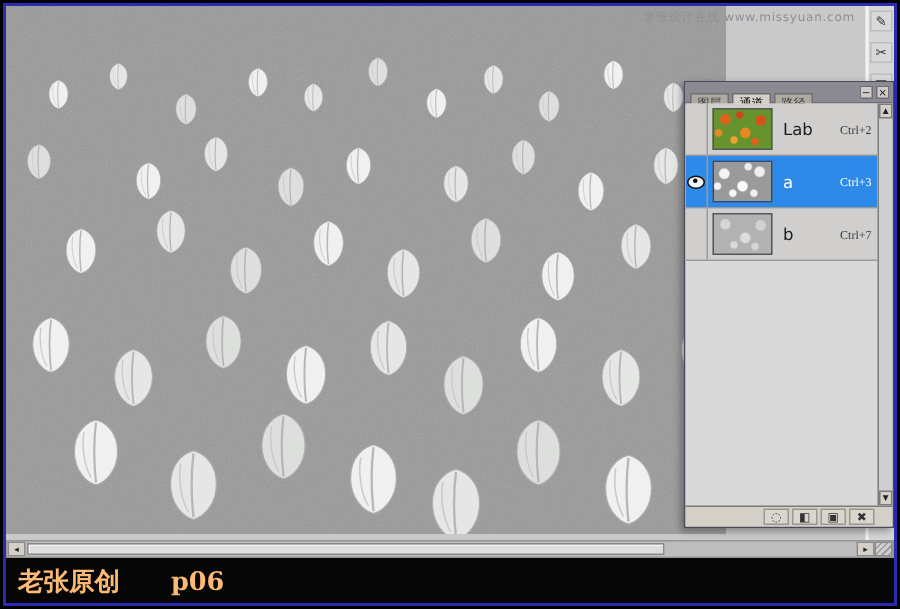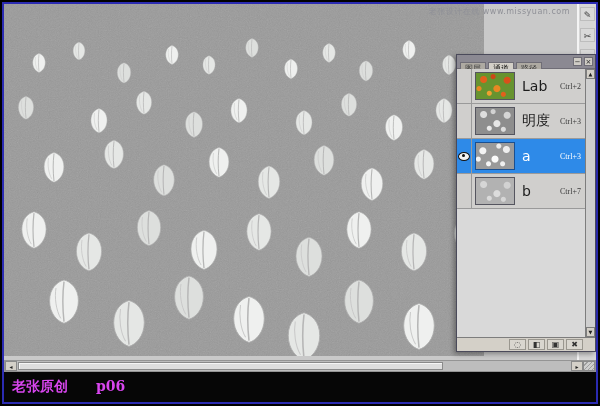--- a/index.html
+++ b/index.html
@@ -49,37 +49,37 @@
     radial-gradient(circle at 33% 80%, #f6f6f6 0 2px, transparent 3px),
     radial-gradient(circle at 70% 80%, #f0f0f0 0 2px, transparent 3px),
     radial-gradient(circle at 60% 12%, #ececec 0 2px, transparent 3px),
     radial-gradient(circle at 6% 62%, #f4f4f4 0 2px, transparent 3px);}
   .thumb-b{background-color:#b2b2b2;background-image:
     radial-gradient(circle at 20% 25%, #d6d6d6 0 3px, transparent 4px),
     radial-gradient(circle at 55% 60%, #dcdcdc 0 3px, transparent 4px),
     radial-gradient(circle at 82% 28%, #d2d2d2 0 3px, transparent 4px),
     radial-gradient(circle at 35% 78%, #dadada 0 2px, transparent 3px),
     radial-gradient(circle at 72% 82%, #d6d6d6 0 2px, transparent 3px);}
-  .ch-label{flex:1;font-size:14px;color:#1c1c1c;margin-left:3px;}
+  .ch-label{flex:1;font-size:11px;color:#1c1c1c;margin-left:3px;}
   .ch-shortcut{font-size:8px;color:#3a3a3a;margin-right:4px;white-space:nowrap;font-family:Liberation Serif, serif;}
   .ch-row.selected .ch-label,.ch-row.selected .ch-shortcut{color:#fff;}
   .vscroll{position:absolute;top:14px;bottom:14px;right:0;width:10px;background:#cfcfcf;border-left:1px solid #7d7d7d;box-sizing:border-box;}
   .vs-arrow{position:absolute;left:0;right:0;height:10px;background:#d4d0c8;border:1px solid #7d7d7d;font-size:5px;line-height:9px;text-align:center;color:#222;box-sizing:border-box;cursor:pointer;}
   .vs-up{top:0;} .vs-down{bottom:0;}
   .panel-bottom{position:absolute;left:0;right:0;bottom:0;height:14px;background:#d4d0c8;border-top:1px solid #7d7d7d;display:flex;justify-content:flex-end;align-items:center;gap:2px;padding-right:12px;box-sizing:border-box;}
   .pb-btn{width:17px;height:11px;font-size:8px;line-height:10px;text-align:center;color:#333;border:1px solid #9a978f;background:#d9d6cf;box-sizing:border-box;cursor:pointer;}
   
   .h-scrollbar{position:absolute;left:0;right:0;bottom:30px;height:12px;background:#bdbdbd;border:1px solid #949494;box-sizing:border-box;}
   .hs-arrow{position:absolute;top:0;bottom:0;width:12px;background:#d4d0c8;border:1px solid #8a8a8a;font-size:6px;line-height:10px;text-align:center;color:#222;box-sizing:border-box;cursor:pointer;}
   .hs-left{left:0;} .hs-right{right:12px;}
   .hs-thumb{position:absolute;left:13px;top:1px;bottom:1px;width:72%;background:#dedede;border:1px solid #8a8a8a;box-shadow:inset 1px 1px 0 #f6f6f6;box-sizing:border-box;cursor:grab;}
   .hs-grip{position:absolute;right:0;top:0;bottom:0;width:12px;background:repeating-linear-gradient(135deg,#cfcfcf 0 2px,#9e9e9e 2px 3px);border:1px solid #8a8a8a;box-sizing:border-box;}
   
   .caption-bar{position:absolute;left:0;right:0;bottom:0;height:30px;background:#060606;display:flex;align-items:center;justify-content:space-between;padding:0 8px;box-sizing:border-box;}
-  .caption-left,.caption-right{font-family:"DejaVu Serif","Liberation Serif",serif;font-weight:bold;color:#d946ef;font-size:14px;white-space:nowrap;}
+  .caption-left,.caption-right{font-family:"DejaVu Serif","Liberation Serif",serif;font-weight:bold;color:#fdba74;font-size:17px;white-space:nowrap;}
   .caption-right{letter-spacing:.5px;}
 </style>
 </head>
 <body>
 
 <div class="stage">
   <div class="window">
 
     <div class="canvas-area">
       <svg class="photo" viewBox="0 0 480 352" preserveAspectRatio="none">
@@ -350,26 +350,20 @@
           <span class="win-btn">×</span>
         </span>
       </div>
 
       <div class="channel-list">
           <div class="ch-row">
             <div class="eye-cell"></div>
             <div class="thumb thumb-lab"></div>
             <span class="ch-label">Lab</span>
             <span class="ch-shortcut">Ctrl+2</span>
-          </div>
-          <div class="ch-row">
-            <div class="eye-cell"></div>
-            <div class="thumb thumb-lightness"></div>
-            <span class="ch-label">明度</span>
-            <span class="ch-shortcut">Ctrl+3</span>
           </div>
           <div class="ch-row selected">
             <div class="eye-cell">
               <span class="eye">
                 <span class="pupil"></span>
               </span>
             </div>
             <div class="thumb thumb-a"></div>
             <span class="ch-label">a</span>
             <span class="ch-shortcut">Ctrl+3</span>

